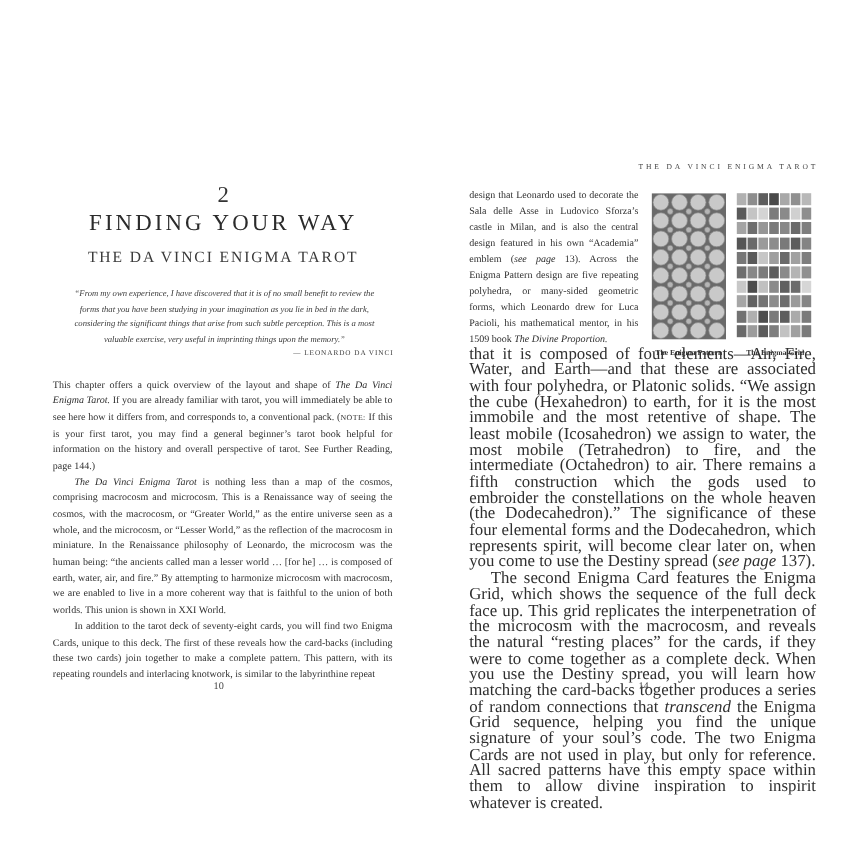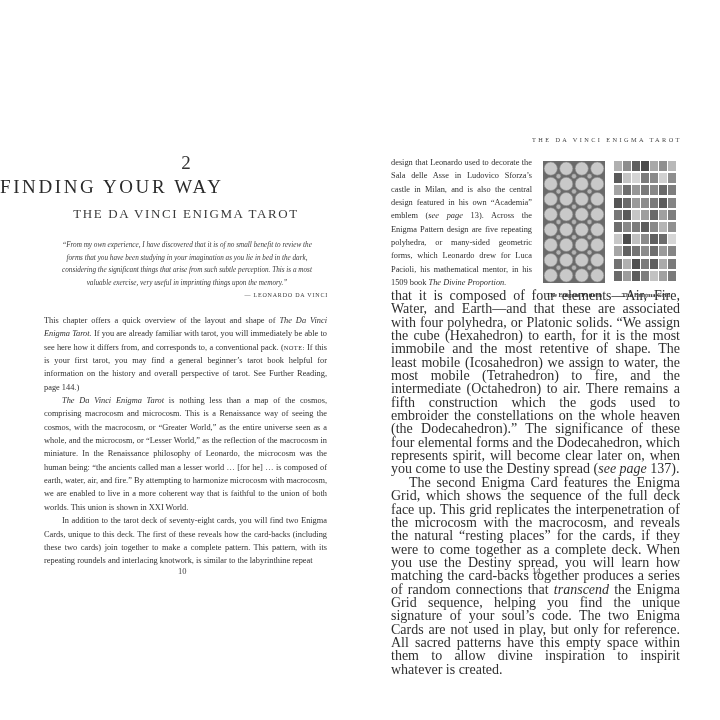--- a/index.html
+++ b/index.html
@@ -5,21 +5,21 @@
   html, body { margin:0; padding:0; }
   body {
     width:720px; height:720px; background:#ffffff; position:relative; overflow:hidden;
     font-family:"Liberation Serif", "DejaVu Serif", serif; color:#2e2e2e;
   }
   .page { position:absolute; top:0; height:720px; }
   .page-left { left:0; width:360px; }
   .page-right { left:360px; width:360px; }
 
   .chapter-num { position:absolute; left:0; width:372px; top:152px; text-align:center; font-size:19px; color:#333; }
-  .chapter-title { position:absolute; left:0; width:372px; top:176px; font-size:19px; letter-spacing:2.6px; color:#2b2b2b; }
+  .chapter-title { position:absolute; left:0; width:372px; top:176px; text-align:center; font-size:19px; letter-spacing:2.6px; color:#2b2b2b; }
   .chapter-sub { position:absolute; left:0; width:372px; top:206px; text-align:center; font-size:13px; letter-spacing:1.6px; color:#3a3a3a; }
 
   .epigraph { position:absolute; left:56px; width:262px; top:239px; text-align:center; font-style:italic; font-size:7.2px; line-height:12.6px; color:#3a3a3a; }
   .attribution { position:absolute; left:180px; width:148px; top:292px; text-align:right; font-size:6px; letter-spacing:0.8px; color:#3a3a3a; }
 
   .body-left { position:absolute; left:44px; width:283px; top:314px; font-size:8.35px; line-height:13.35px; text-align:justify; color:#2f2f2f; }
   .body-left p { margin:0; }
   .body-left p + p { text-indent:18px; }
 
   .folio { position:absolute; top:566px; font-size:8.5px; color:#444; }

